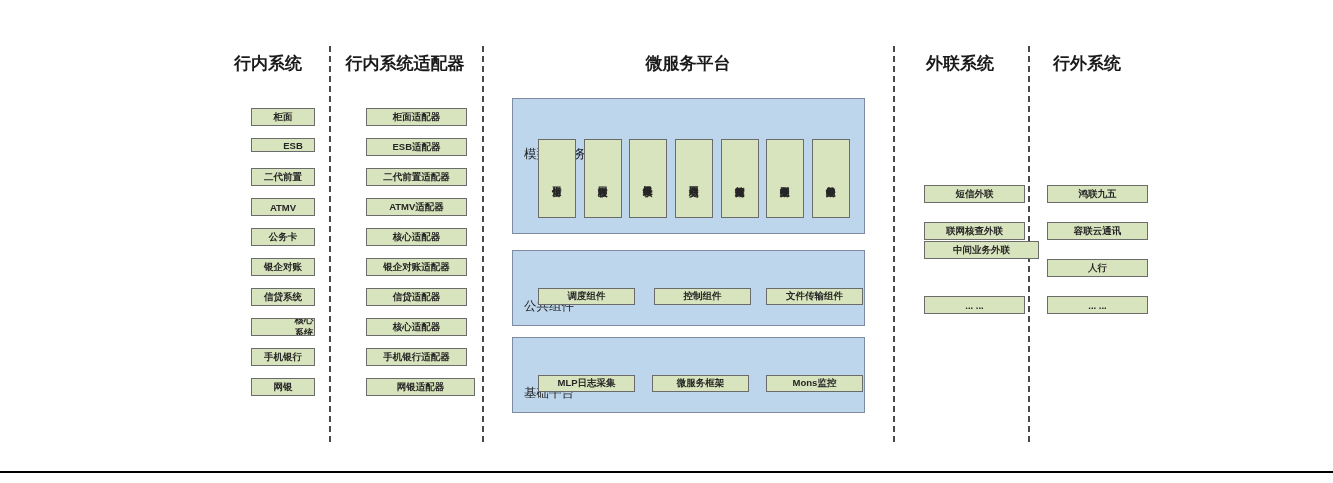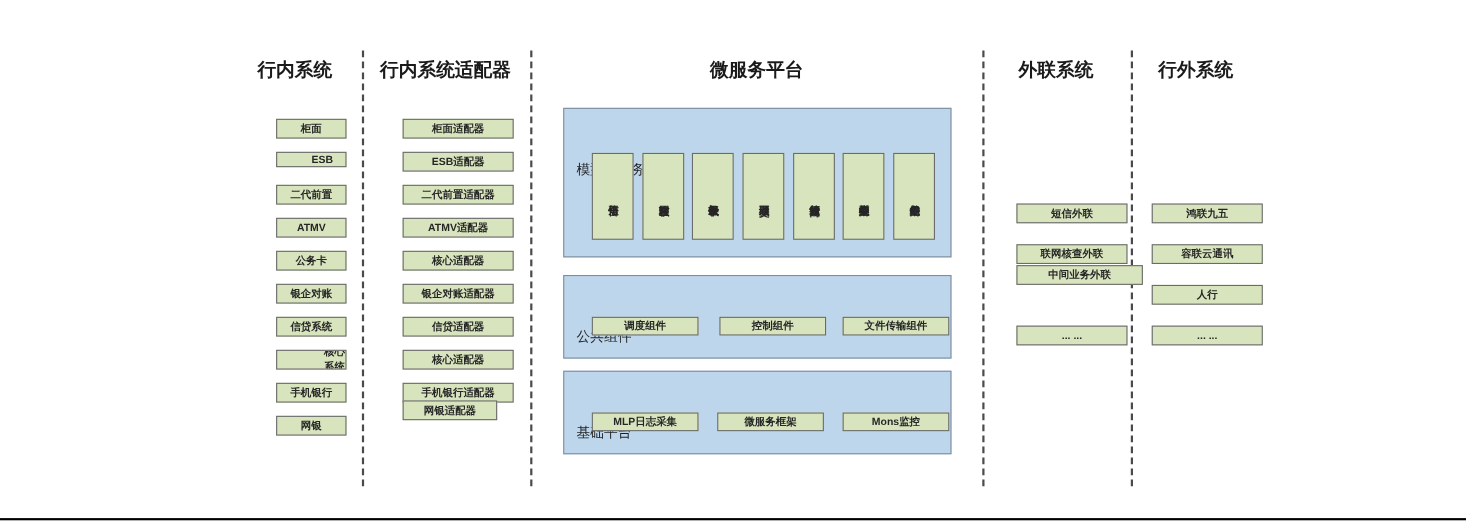--- a/index.html
+++ b/index.html
@@ -97,21 +97,21 @@
 
 <div class="node" style="left:352px;top:108px;width:101px;height:18px;">柜面适配器</div>
 <div class="node" style="left:352px;top:138px;width:101px;height:18px;">ESB适配器</div>
 <div class="node" style="left:352px;top:168px;width:101px;height:18px;">二代前置适配器</div>
 <div class="node" style="left:352px;top:198px;width:101px;height:18px;text-align:center;">ATMV适配器</div>
 <div class="node" style="left:352px;top:228px;width:101px;height:18px;">核心适配器</div>
 <div class="node" style="left:352px;top:258px;width:101px;height:18px;">银企对账适配器</div>
 <div class="node" style="left:352px;top:288px;width:101px;height:18px;">信贷适配器</div>
 <div class="node" style="left:352px;top:318px;width:101px;height:18px;">核心适配器</div>
 <div class="node" style="left:352px;top:348px;width:101px;height:18px;">手机银行适配器</div>
-<div class="node" style="left:352px;top:364px;width:86px;height:18px;">网银适配器</div>
+<div class="node" style="left:352px;top:378px;width:109px;height:18px;">网银适配器</div>
 
 <div class="section" style="left:512px;top:98px;width:353px;height:136px;">
   <div class="section-title">模型及业务组件</div>
   <div class="node vnode" style="left:11px;top:40px;width:38px;height:79px;">短信平台</div>
   <div class="node vnode" style="left:57px;top:40px;width:38px;height:79px;">联网核查</div>
   <div class="node vnode" style="left:102px;top:40px;width:38px;height:79px;">银联及银行卡</div>
   <div class="node vnode" style="left:148px;top:40px;width:38px;height:79px;">同城票交</div>
   <div class="node vnode" style="left:194px;top:40px;width:38px;height:79px;">城商行清算</div>
   <div class="node vnode" style="left:239px;top:40px;width:38px;height:79px;">中间业务模型</div>
   <div class="node vnode" style="left:285px;top:40px;width:38px;height:79px;">中间业务组件</div>

